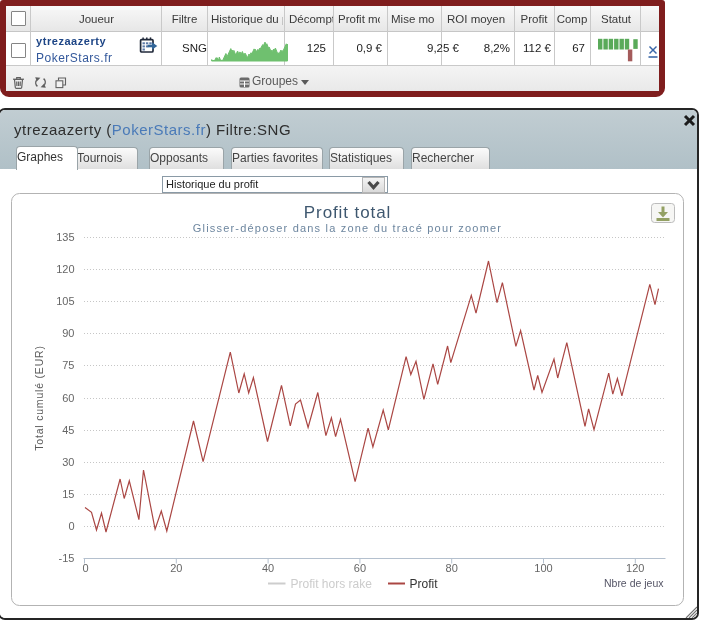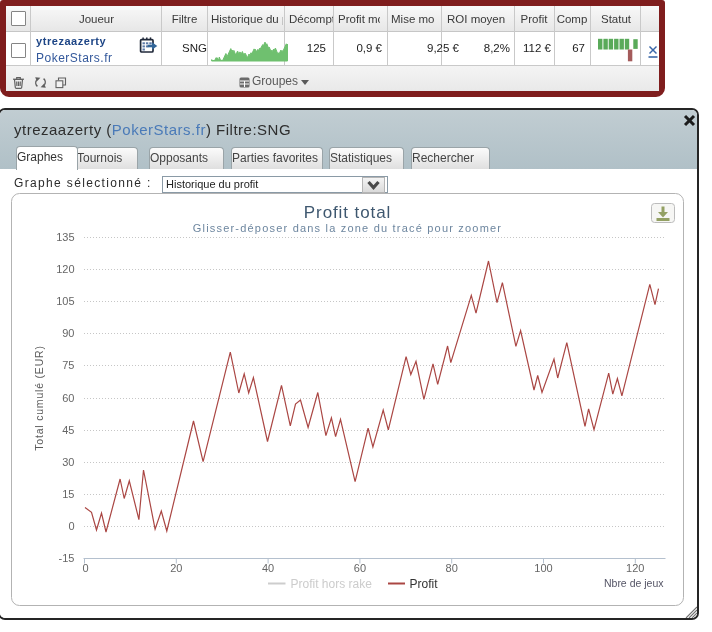--- a/index.html
+++ b/index.html
@@ -174,21 +174,20 @@
       </g>
     </svg>
   </div>
   <div class="abs tab on" style="left:16px;width:60px;">Graphes</div>
   <div class="abs tab" style="left:76px;width:60px;">Tournois</div>
   <div class="abs tab" style="left:149px;width:73px;">Opposants</div>
   <div class="abs tab" style="left:231px;width:90px;">Parties favorites</div>
   <div class="abs tab" style="left:329px;width:73px;">Statistiques</div>
   <div class="abs tab" style="left:411px;width:77px;">Rechercher</div>
   <div class="abs" style="left:0;top:59px;width:697px;height:449px;background:#fff;"></div>
-  <div class="abs" id="graphsel">Graphe sélectionné :</div>
   <div class="abs" id="sel">Historique du profit</div>
   <div class="abs" id="selbtn">
     <svg width="21" height="14" xmlns="http://www.w3.org/2000/svg">
       <polyline points="5.5,4 10.5,9.5 15.5,4" fill="none" stroke="#4a4a4a" stroke-width="3.2"></polyline>
     </svg>
   </div>
   <div class="abs" id="chart" style="left:11px;top:83px;">
   <svg width="673" height="413" xmlns="http://www.w3.org/2000/svg">
     <rect x="0.5" y="0.5" width="672" height="412" rx="8" fill="#ffffff" stroke="#b3b3b3"></rect>
     <text x="336.5" y="25" font-size="17" fill="#3E576F" text-anchor="middle" letter-spacing="0.9" font-family="Liberation Sans">Profit total</text>

